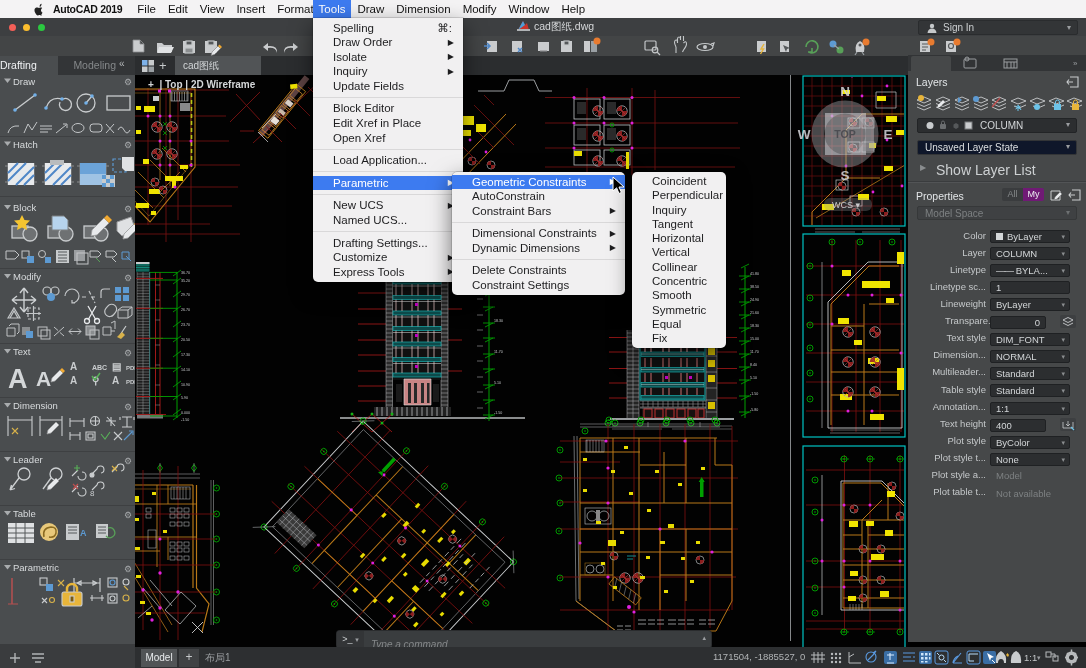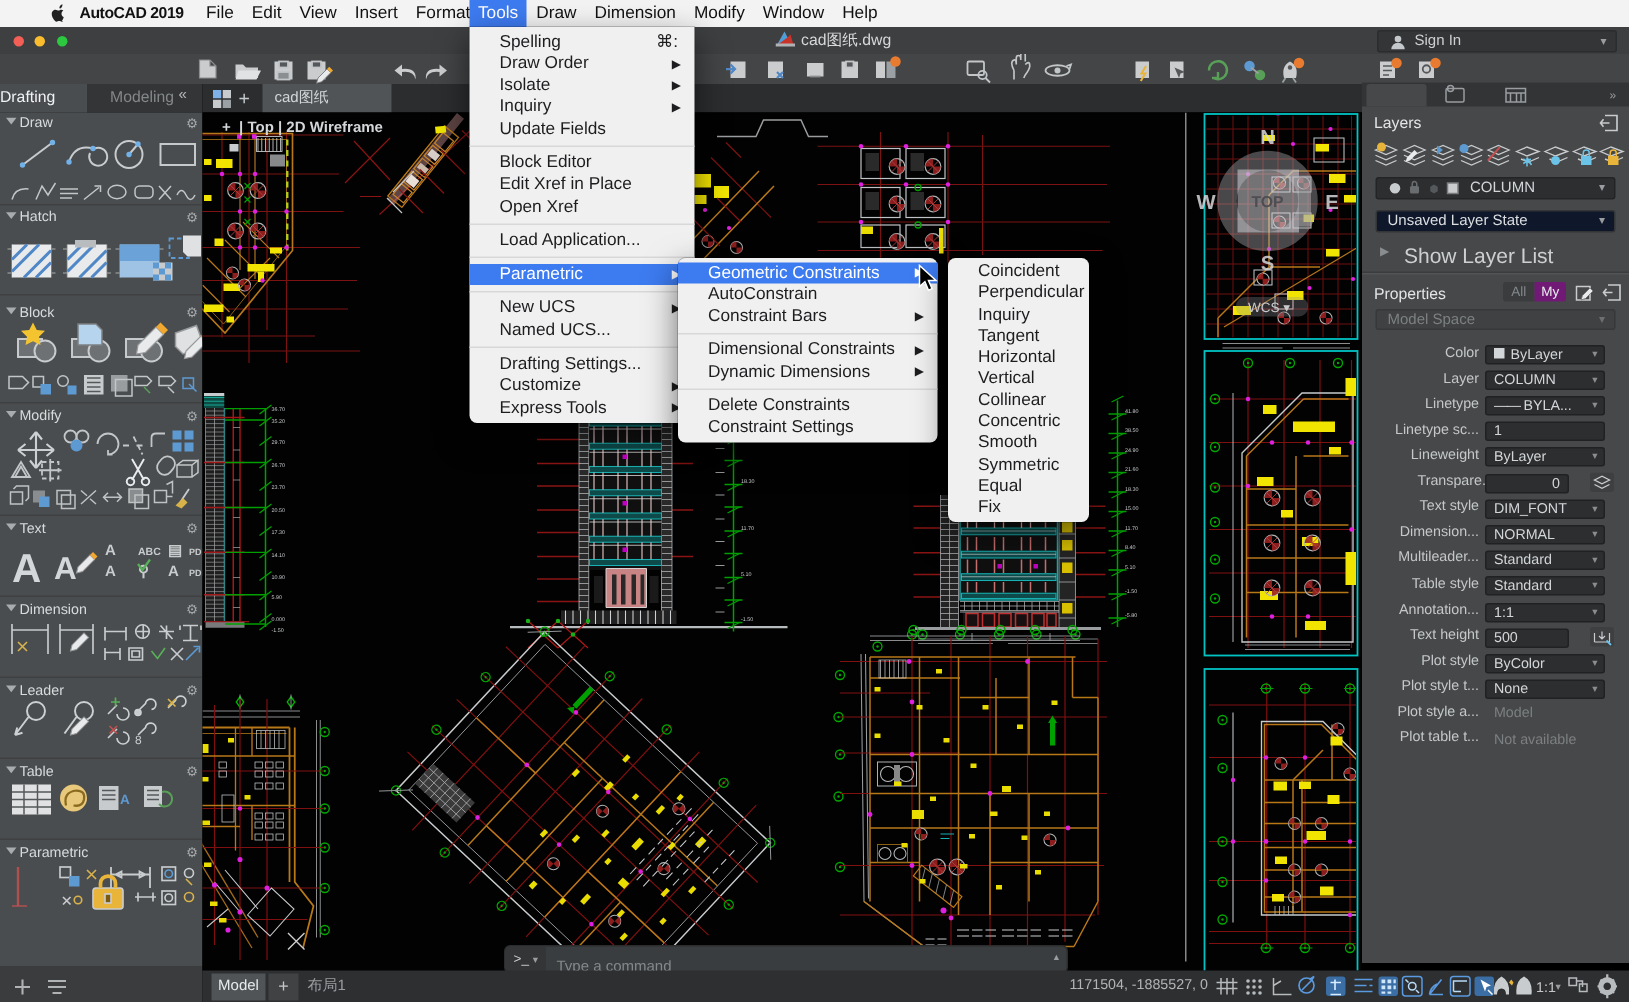--- a/index.html
+++ b/index.html
@@ -1449,21 +1449,21 @@
             <path d="M840 459 h9 M866 459 h9 M896 459 h9 M840 632 h9 M866 632 h9"></path>
           </g>
   </g>
 </g>
 
 <text x="148" y="88" font-size="10" font-weight="bold" fill="#d4d7d9" font-family="Liberation Sans">+&nbsp;&nbsp;| Top | 2D Wireframe</text>
 </svg>
 
 <div style="position:absolute;left:202px;top:556px;width:374px;height:17px;background:#3a3d3f;border-radius:3px;box-shadow:0 0 0 1px #2a2c2e;">
   <div style="position:absolute;left:0;top:0;width:27px;height:17px;background:#333537;border-radius:3px 0 0 3px;color:#d0d3d5;font-size:9px;line-height:17px;text-align:center;">&gt;_ <span style="font-size:7px;color:#9a9da0;">▾</span></div>
-  <div style="position:absolute;left:34px;top:8px;color:#85888a;font-size:10px;">Type a command</div>
+  <div style="position:absolute;left:34px;top:8px;color:#85888a;font-size:10px;font-style:italic;">Type a command</div>
   <div style="position:absolute;right:5px;top:3px;color:#9a9da0;font-size:7px;">▴</div>
 </div>
 </div>
 
 <div id="rpanel" class="abs">
   <div id="rtabs">
     <div style="position:absolute;left:3px;top:1px;width:40px;height:15px;background:#464849;border-radius:2px 2px 0 0;"></div>
     <svg width="178" height="16">
       <g stroke="#d3d6d8" stroke-width="1.2" fill="none">
         <path d="M16 4.5 l6.5 -2.5 6.5 2.5 -6.5 2.5 z M16 8 l6.5 2.5 6.5 -2.5 M16 11.5 l6.5 2.5 6.5 -2.5"></path>
@@ -1578,21 +1578,21 @@
     <div class="pval" style="top:277.7px;">DIM_FONT<span class="crt">▾</span></div>
     <div class="plbl" style="top:294px;">Dimension...</div>
     <div class="pval" style="top:294.9px;">NORMAL<span class="crt">▾</span></div>
     <div class="plbl" style="top:311px;">Multileader...</div>
     <div class="pval" style="top:312.1px;">Standard<span class="crt">▾</span></div>
     <div class="plbl" style="top:329px;">Table style</div>
     <div class="pval" style="top:329.3px;">Standard<span class="crt">▾</span></div>
     <div class="plbl" style="top:346px;">Annotation...</div>
     <div class="pval" style="top:346.5px;">1:1<span class="crt">▾</span></div>
     <div class="plbl" style="top:363px;">Text height</div>
-    <div class="pval" style="top:363.7px;width:56px;">500</div>
+    <div class="pval" style="top:363.7px;width:56px;">400</div>
     <svg width="16" height="15" style="position:absolute;left:152px;top:363px;">
         <rect x="0" y="0" width="16" height="13" rx="2" fill="#3d3f41"></rect>
         <path d="M3 10 h10 M3 10 v-6 m10 6 v-6 M8 3 v5 m-2 -2 l2 2 2 -2" stroke="#c9ccce" fill="none" stroke-width="0.8"></path>
         <path d="M11 9 l3 3" stroke="#6cc3e8" stroke-width="1.2"></path>
       </svg>
     <div class="plbl" style="top:380px;">Plot style</div>
     <div class="pval" style="top:380.9px;">ByColor<span class="crt">▾</span></div>
     <div class="plbl" style="top:397px;">Plot style t...</div>
     <div class="pval" style="top:398.1px;">None<span class="crt">▾</span></div>
     <div class="plbl" style="top:414px;">Plot style a...</div>

